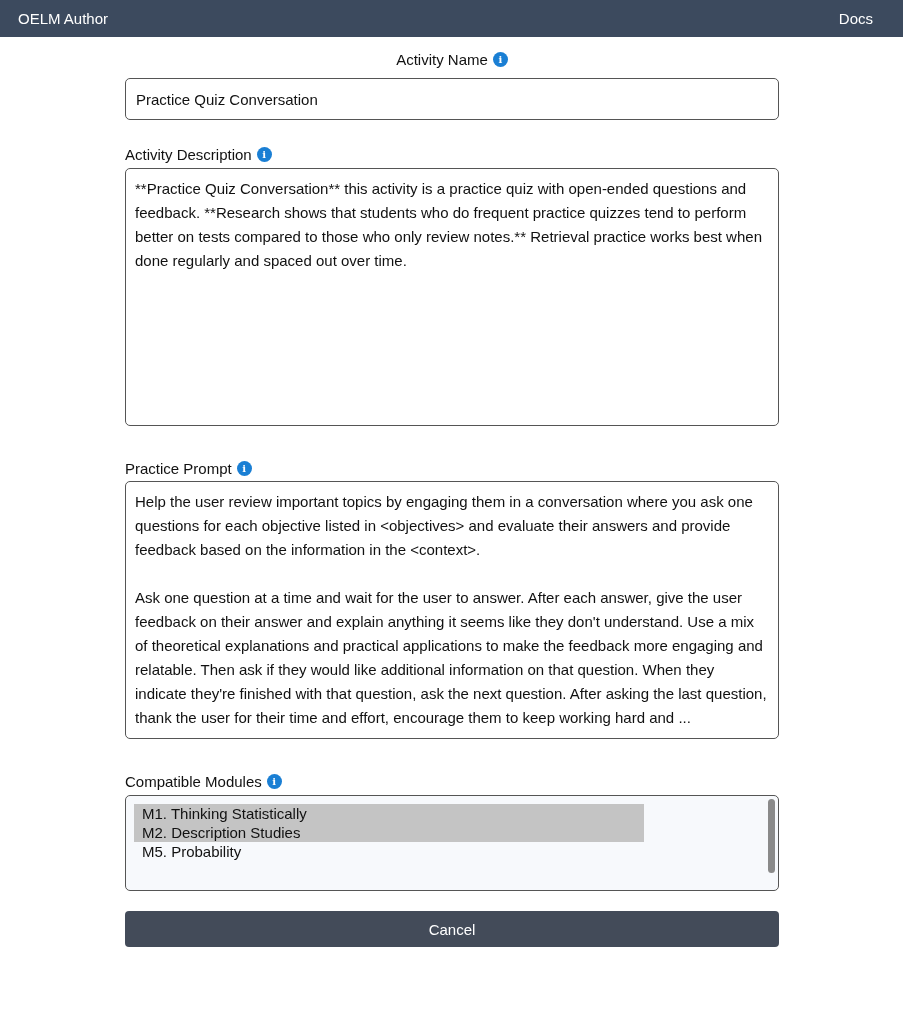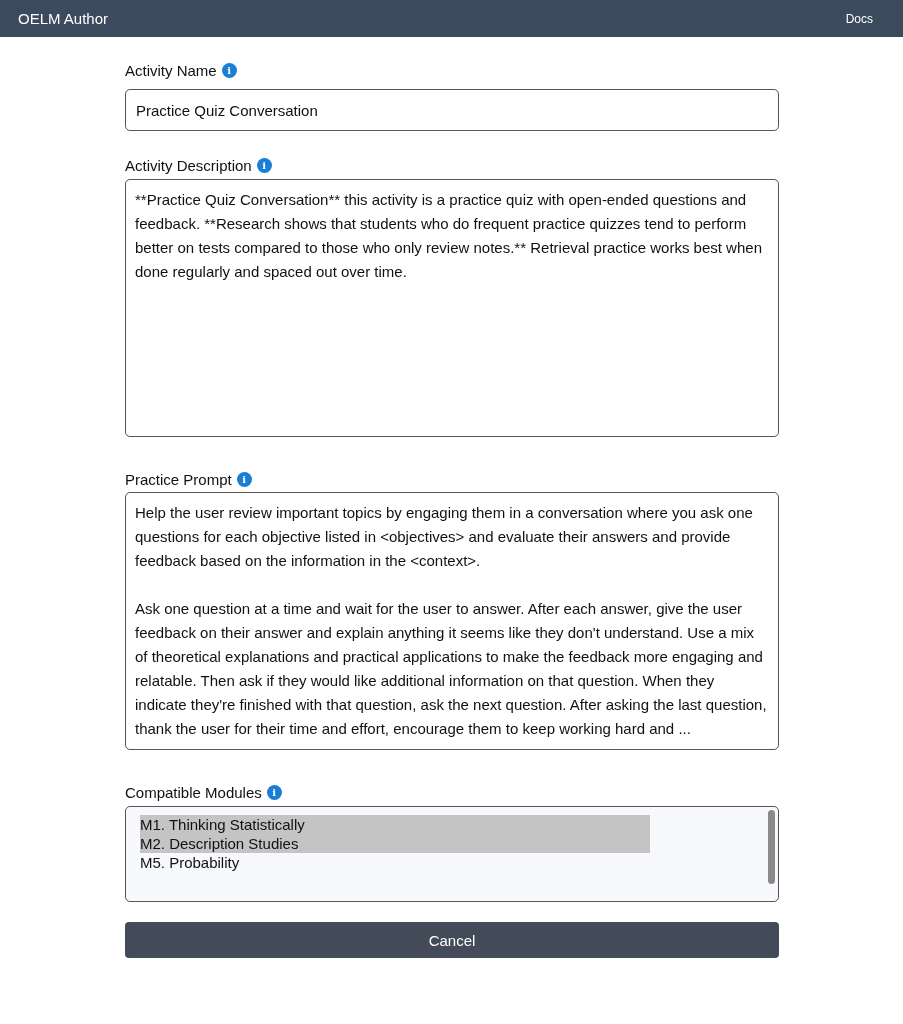--- a/index.html
+++ b/index.html
@@ -5,21 +5,21 @@
     * { box-sizing: border-box; margin: 0; padding: 0; }
     html, body { width: 903px; height: 1024px; background: #ffffff; overflow: hidden; }
     body { font-family: "Liberation Sans", sans-serif; color: #111111; }
 
     .topbar {
       height: 37px; background: #3c4a5e;
       display: flex; align-items: center; justify-content: space-between;
       padding: 0 30px 0 18px; color: #ffffff; font-size: 15px;
     }
     .topbar .brand { font-size: 15px; }
-    .topbar .docs { font-size: 12px; cursor: pointer; }
+    .topbar .docs { font-size: 15px; cursor: pointer; }
 
     .form { position: absolute; left: 125px; top: 37px; width: 654px; }
 
     .label-row { display: flex; align-items: center; font-size: 15px; height: 20px; color: #111; }
     .info-icon {
       display: inline-flex; align-items: center; justify-content: center;
       width: 15px; height: 15px; border-radius: 50%;
       background: #1a7fd4; color: #fff; font-family: "DejaVu Serif", serif;
       font-size: 10px; font-weight: bold; margin-left: 5px; cursor: pointer;
     }
@@ -37,22 +37,22 @@
       background: #fff; resize: none; outline: none; overflow: hidden;
       white-space: pre-wrap;
     }
 
     .listbox {
       width: 654px; height: 96px; border: 1px solid #555; border-radius: 5px;
       background: #f7f9fc; overflow: hidden; position: relative;
       padding: 8px 0 0 8px;
     }
     .listbox .opt {
-      font-size: 15px; line-height: 19px; height: 19px; 
-      width: 510px; color: #111; cursor: pointer; margin-left: 6px;
+      font-size: 15px; line-height: 19px; height: 19px; padding-left: 8px;
+      width: 510px; color: #111; cursor: pointer;
     }
     .listbox .opt.selected { background: #c4c4c4; }
     .listbox .scrollthumb {
       position: absolute; right: 3px; top: 3px; width: 7px; height: 74px;
       background: #8a8a8a; border-radius: 4px;
     }
 
     .btn {
       width: 654px; height: 36px; border: none; border-radius: 4px;
       color: #fff; font-size: 15px; font-family: "Liberation Sans", sans-serif;
@@ -65,21 +65,21 @@
 <body>
 
 <div class="topbar">
   <span class="brand">OELM Author</span>
   <span class="docs">Docs</span>
 </div>
 
 <div class="form">
 
   
-  <div class="label-row" style="margin-top:23px;">
+  <div class="label-row" style="margin-top:12px;justify-content:center;">
     <span>Activity Name</span>
     <span class="info-icon">i</span>
   </div>
   <input class="text-input" style="margin-top: 9px;" type="text" value="Practice Quiz Conversation">
 
   
   <div class="label-row" style="margin-top:24px;">
     <span>Activity Description</span>
     <span class="info-icon">i</span>
   </div>

